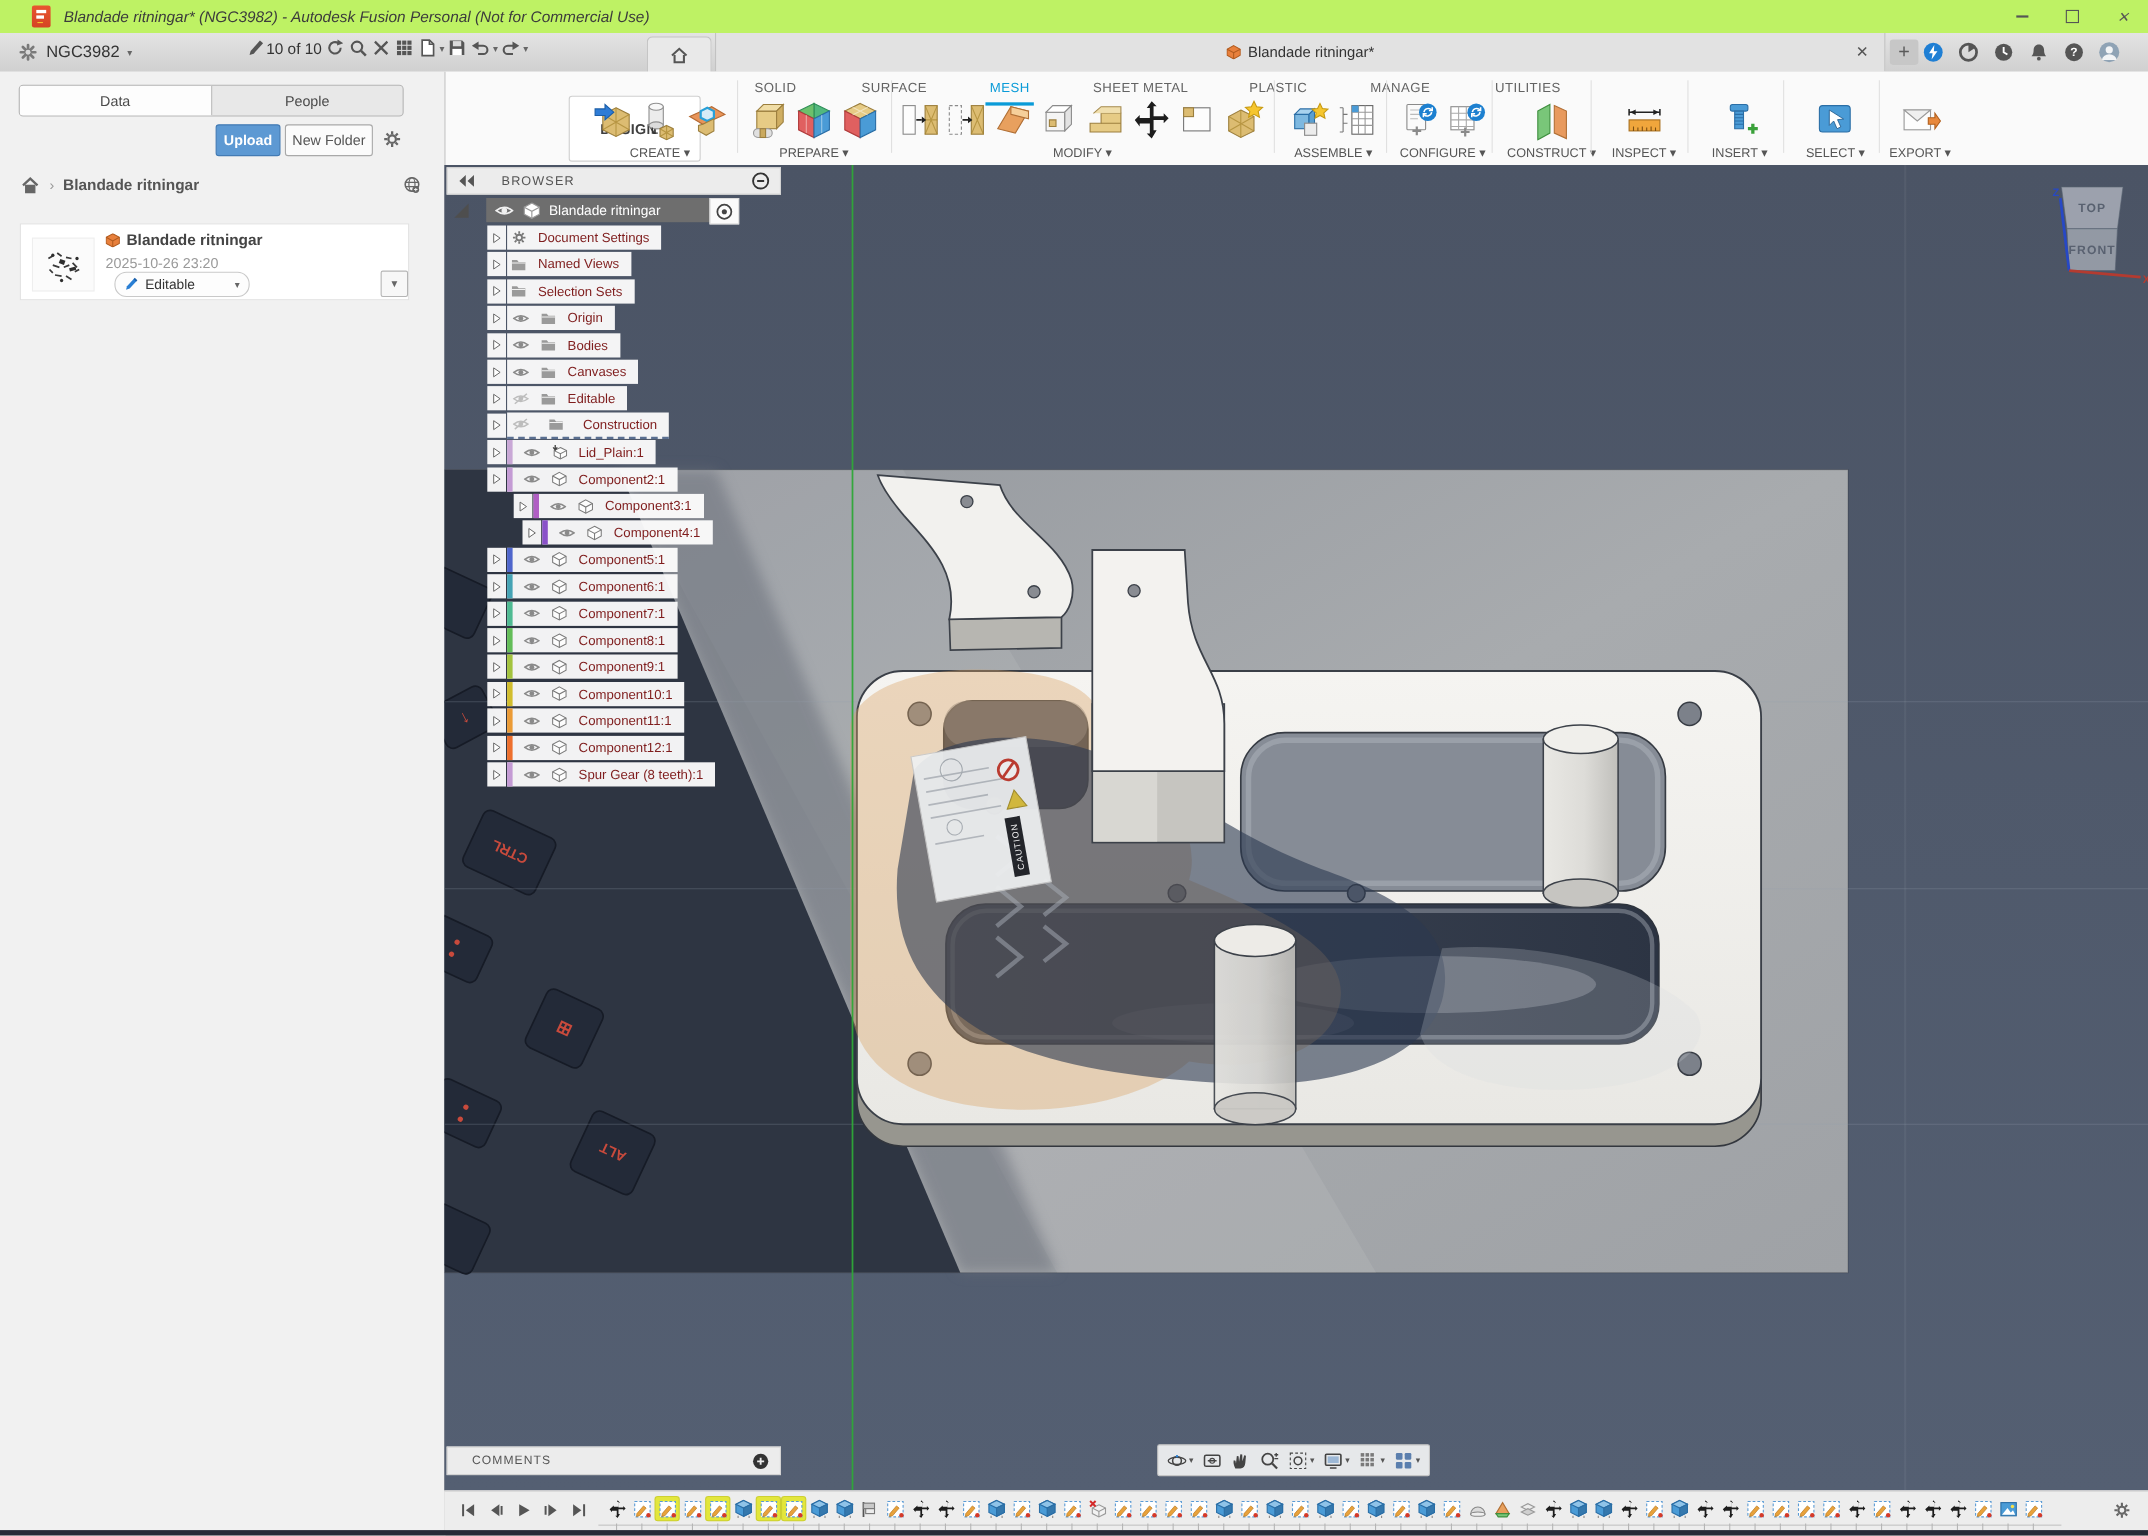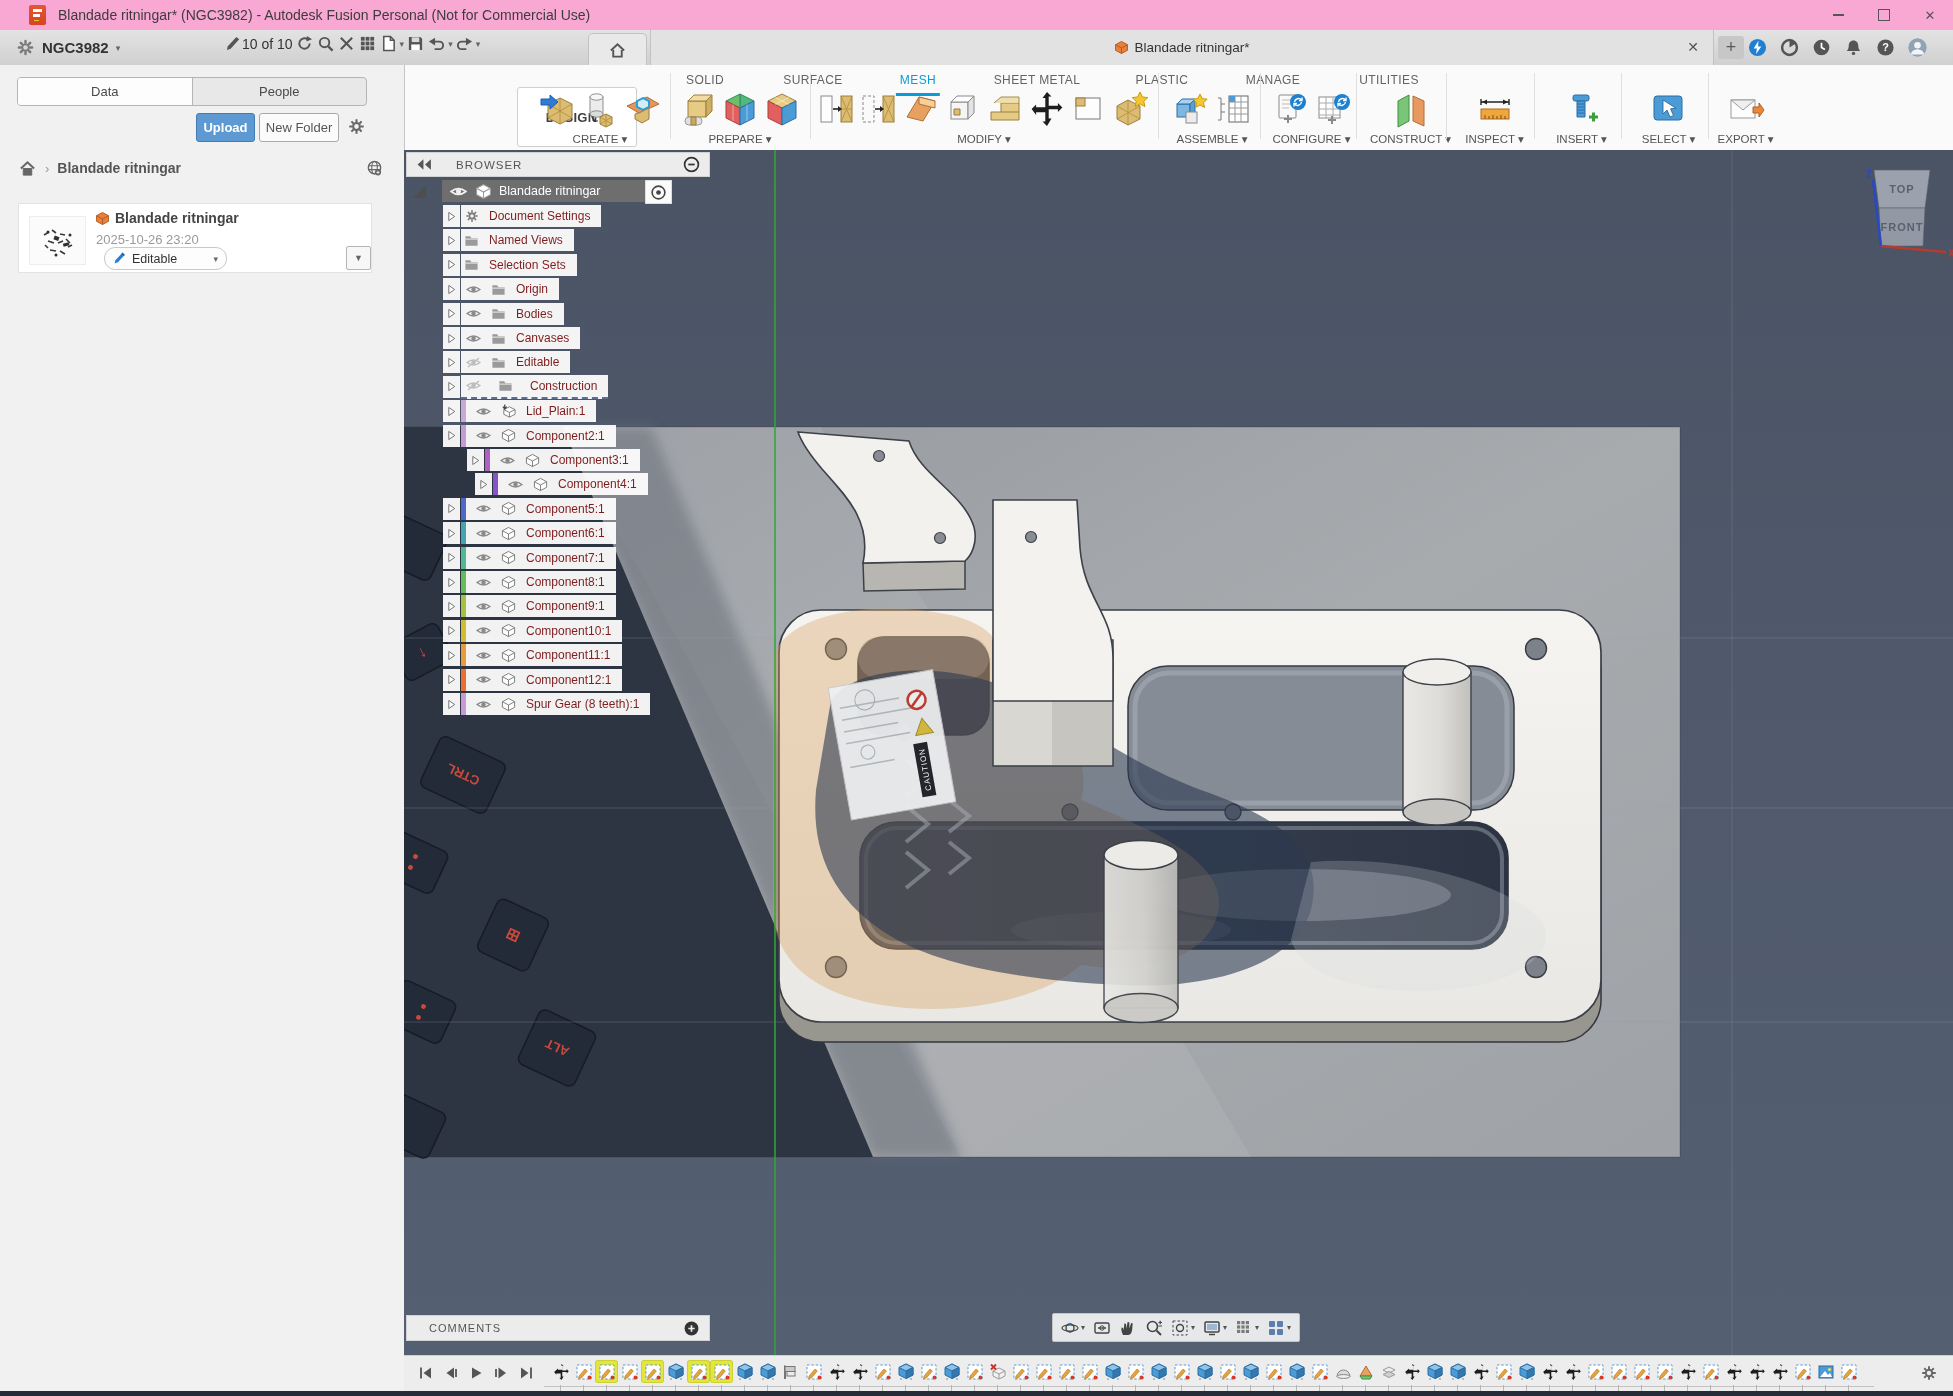--- a/index.html
+++ b/index.html
@@ -1,34 +1,34 @@
 <!DOCTYPE html>
 <html><head>
 <meta charset="utf-8">
 <style>
   html,body{margin:0;padding:0;background:#777;}
   .app{position:relative;width:1953px;height:1396px;overflow:hidden;background:#f1f1f1;
        font-family:"Liberation Sans",sans-serif;-webkit-font-smoothing:antialiased;}
   svg{display:block;}
 
   
-  .titlebar{position:absolute;left:0;top:0;width:100%;height:30px;background:#f9a8d4;border-bottom:1px solid #dcdcdc;display:flex;align-items:center;}
+  .titlebar{position:absolute;left:0;top:0;width:100%;height:30px;background:#bef264;border-bottom:1px solid #dcdcdc;display:flex;align-items:center;font-style:italic;}
   .f-icon{width:17px;height:20px;margin-left:29px;background:linear-gradient(#e8552f,#d54424);border-radius:2px;position:relative;}
   .f-icon::before{content:"";position:absolute;left:4px;top:4px;width:9px;height:3px;background:#fff;}
   .f-icon::after{content:"";position:absolute;left:4px;top:9px;width:7px;height:3px;background:#fff;box-shadow:0 5px 0 -1px #f6c12e;}
   .title-text{margin-left:12px;font-size:14px;color:#3c3c3c;}
   .win-controls{margin-left:auto;display:flex;height:100%;}
   .win-btn{width:46px;height:100%;display:flex;align-items:center;justify-content:center;color:#555;font-size:13px;}
   .win-btn .box{width:10px;height:10px;border:1.3px solid #555;}
   .win-btn .bar{width:11px;height:1.4px;background:#555;}
 
   
   .appbar{position:absolute;left:0;top:30px;width:100%;height:35px;background:linear-gradient(#e3e3e3,#d0d0d0);border-bottom:1px solid #bdbdbd;}
   .proj{position:absolute;left:16px;top:0;height:35px;display:flex;align-items:center;gap:7px;}
-  .proj-name{font-size:15px;color:#333;font-weight:bold;}
+  .proj-name{font-size:15px;color:#333;}
   .caret{font-size:9px;color:#666;}
   .abar-icons{position:absolute;left:224px;top:0;height:27px;display:flex;align-items:center;gap:2px;}
   .abicon{width:19px;height:19px;display:inline-flex;align-items:center;justify-content:center;}
   .abicon svg{width:17px;height:17px;}
   .counter{font-size:14px;color:#333;margin-left:-3px;}
   .home-tab{position:absolute;left:588px;top:3px;width:57px;height:32px;background:#e9e9e9;border:1px solid #c2c2c2;border-bottom:none;border-radius:5px 5px 0 0;display:flex;align-items:center;justify-content:center;}
   .doc-tab{position:absolute;left:650px;top:0px;width:1062px;height:35px;background:#e2e2e2;border-left:1px solid #c2c2c2;border-right:1px solid #c2c2c2;display:flex;align-items:center;justify-content:center;gap:7px;}
   .cube-orange{width:13px;height:13px;position:relative;}
   .doc-title{font-size:13.5px;color:#333;}
   .tab-close{position:absolute;right:12px;top:9px;width:16px;height:16px;color:#555;font-size:14px;line-height:16px;text-align:center;}

